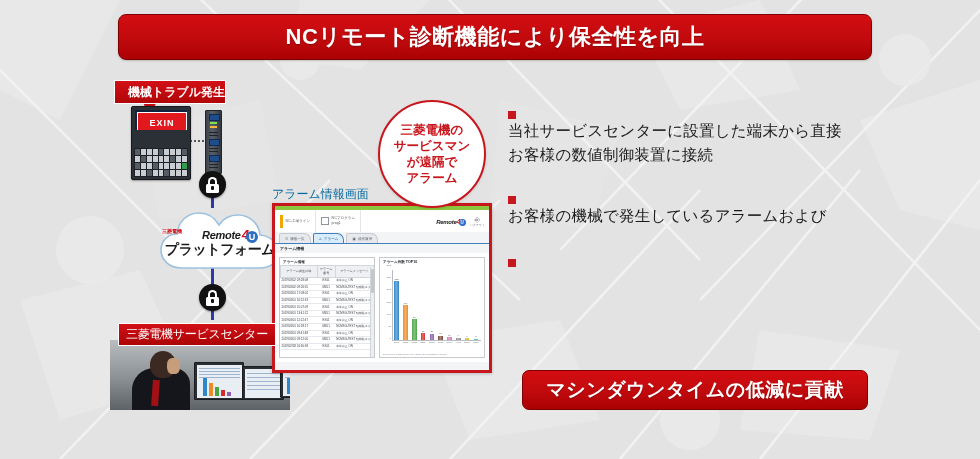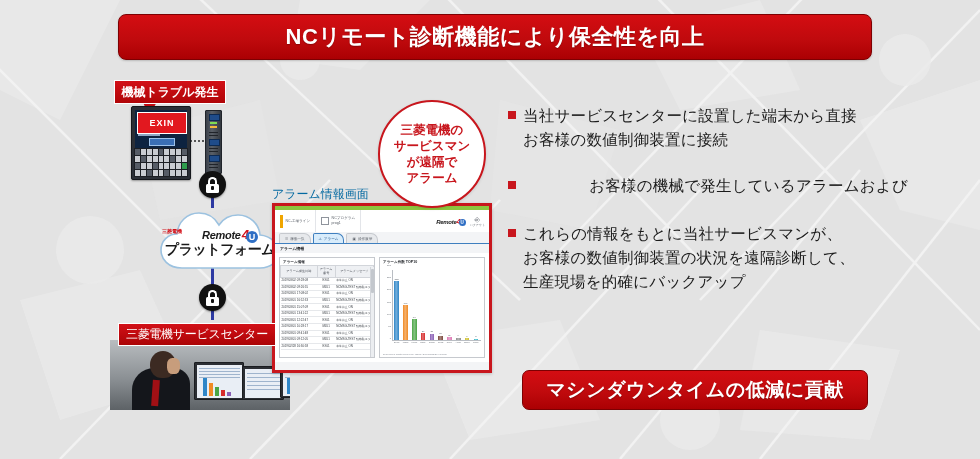--- a/index.html
+++ b/index.html
@@ -38,52 +38,52 @@
     display:flex;align-items:center;justify-content:center;
     z-index:5;
   }
   #bottom-banner span{
     color:#fff;font-size:19px;font-weight:bold;letter-spacing:.5px;
     text-shadow:0 1px 1px rgba(0,0,0,.25);
   }
 
   
   #bullets{left:508px;top:104px;width:400px;z-index:5;}
-  .bullet{display:flex;margin-bottom:22px;}
+  .bullet{display:flex;margin-bottom:22px;flex-direction:column;}
   .bullet-mark{
     width:8px;height:8px;background:#c8161d;flex:0 0 8px;
     margin-top:7px;margin-right:7px;
   }
   .bullet-text{
     font-size:15.5px;color:#1b1b1b;line-height:1.55;letter-spacing:.2px;
   }
 
   
   #trouble-label{
     left:114px;top:80px;width:110px;height:22px;
     background:linear-gradient(180deg,#d21017 0%,#b00508 100%);
     border:1px solid #fff;
-    display:flex;align-items:center;justify-content:center;
+    display:flex;align-items:center;justify-content:flex-end;
     z-index:7;
   }
   #trouble-label span{color:#fff;font-size:12px;font-weight:bold;white-space:nowrap;}
   #trouble-tail{
     left:142px;top:100px;width:0;height:0;z-index:6;
     border-left:7px solid transparent;border-right:9px solid transparent;
     border-top:16px solid #c20a10;
   }
 
   
   #nc-panel{
     left:131px;top:106px;width:58px;height:72px;
     background:#2b2f36;border:1px solid #16181c;border-radius:2px;z-index:6;
     box-shadow:0 1px 2px rgba(0,0,0,.35);
   }
   #nc-screen{
-    left:3px;top:3px;width:52px;height:44px;
+    left:3px;top:3px;width:52px;height:20px;
     background:#0d2340;position:absolute;overflow:hidden;
   }
   #nc-alarm{
     position:absolute;left:2px;top:2px;width:48px;height:20px;
     background:#e2181f;border:1px solid #fff;
     display:flex;align-items:center;justify-content:center;
   }
   #nc-alarm span{color:#fff;font-size:9px;font-weight:bold;letter-spacing:1px;}
   #nc-substatus{position:absolute;left:3px;top:24px;width:22px;height:2px;background:#8fa7c4;}
   #nc-okbtn{
@@ -339,25 +339,20 @@
 
   <div class="bullet" style="margin-bottom:24px;justify-content:space-between;">
     <span class="bullet-mark"></span>
     <div class="bullet-text">
       <div>お客様の機械で発生しているアラームおよび</div>
     </div>
   </div>
 
   <div class="bullet">
     <span class="bullet-mark"></span>
-    <div class="bullet-text">
-      <div>これらの情報をもとに当社サービスマンが、</div>
-      <div>お客様の数値制御装置の状況を遠隔診断して、</div>
-      <div>生産現場を的確にバックアップ</div>
-    </div>
   </div>
 
 </div>
 
 <div class="abs" id="bottom-banner">
   <span>マシンダウンタイムの低減に貢献</span>
 </div>
 
 <svg id="sc-poly" viewBox="0 0 980 459">
   <polygon points="268,330 276,348 272,372 252,352" fill="#c8161d"></polygon>

